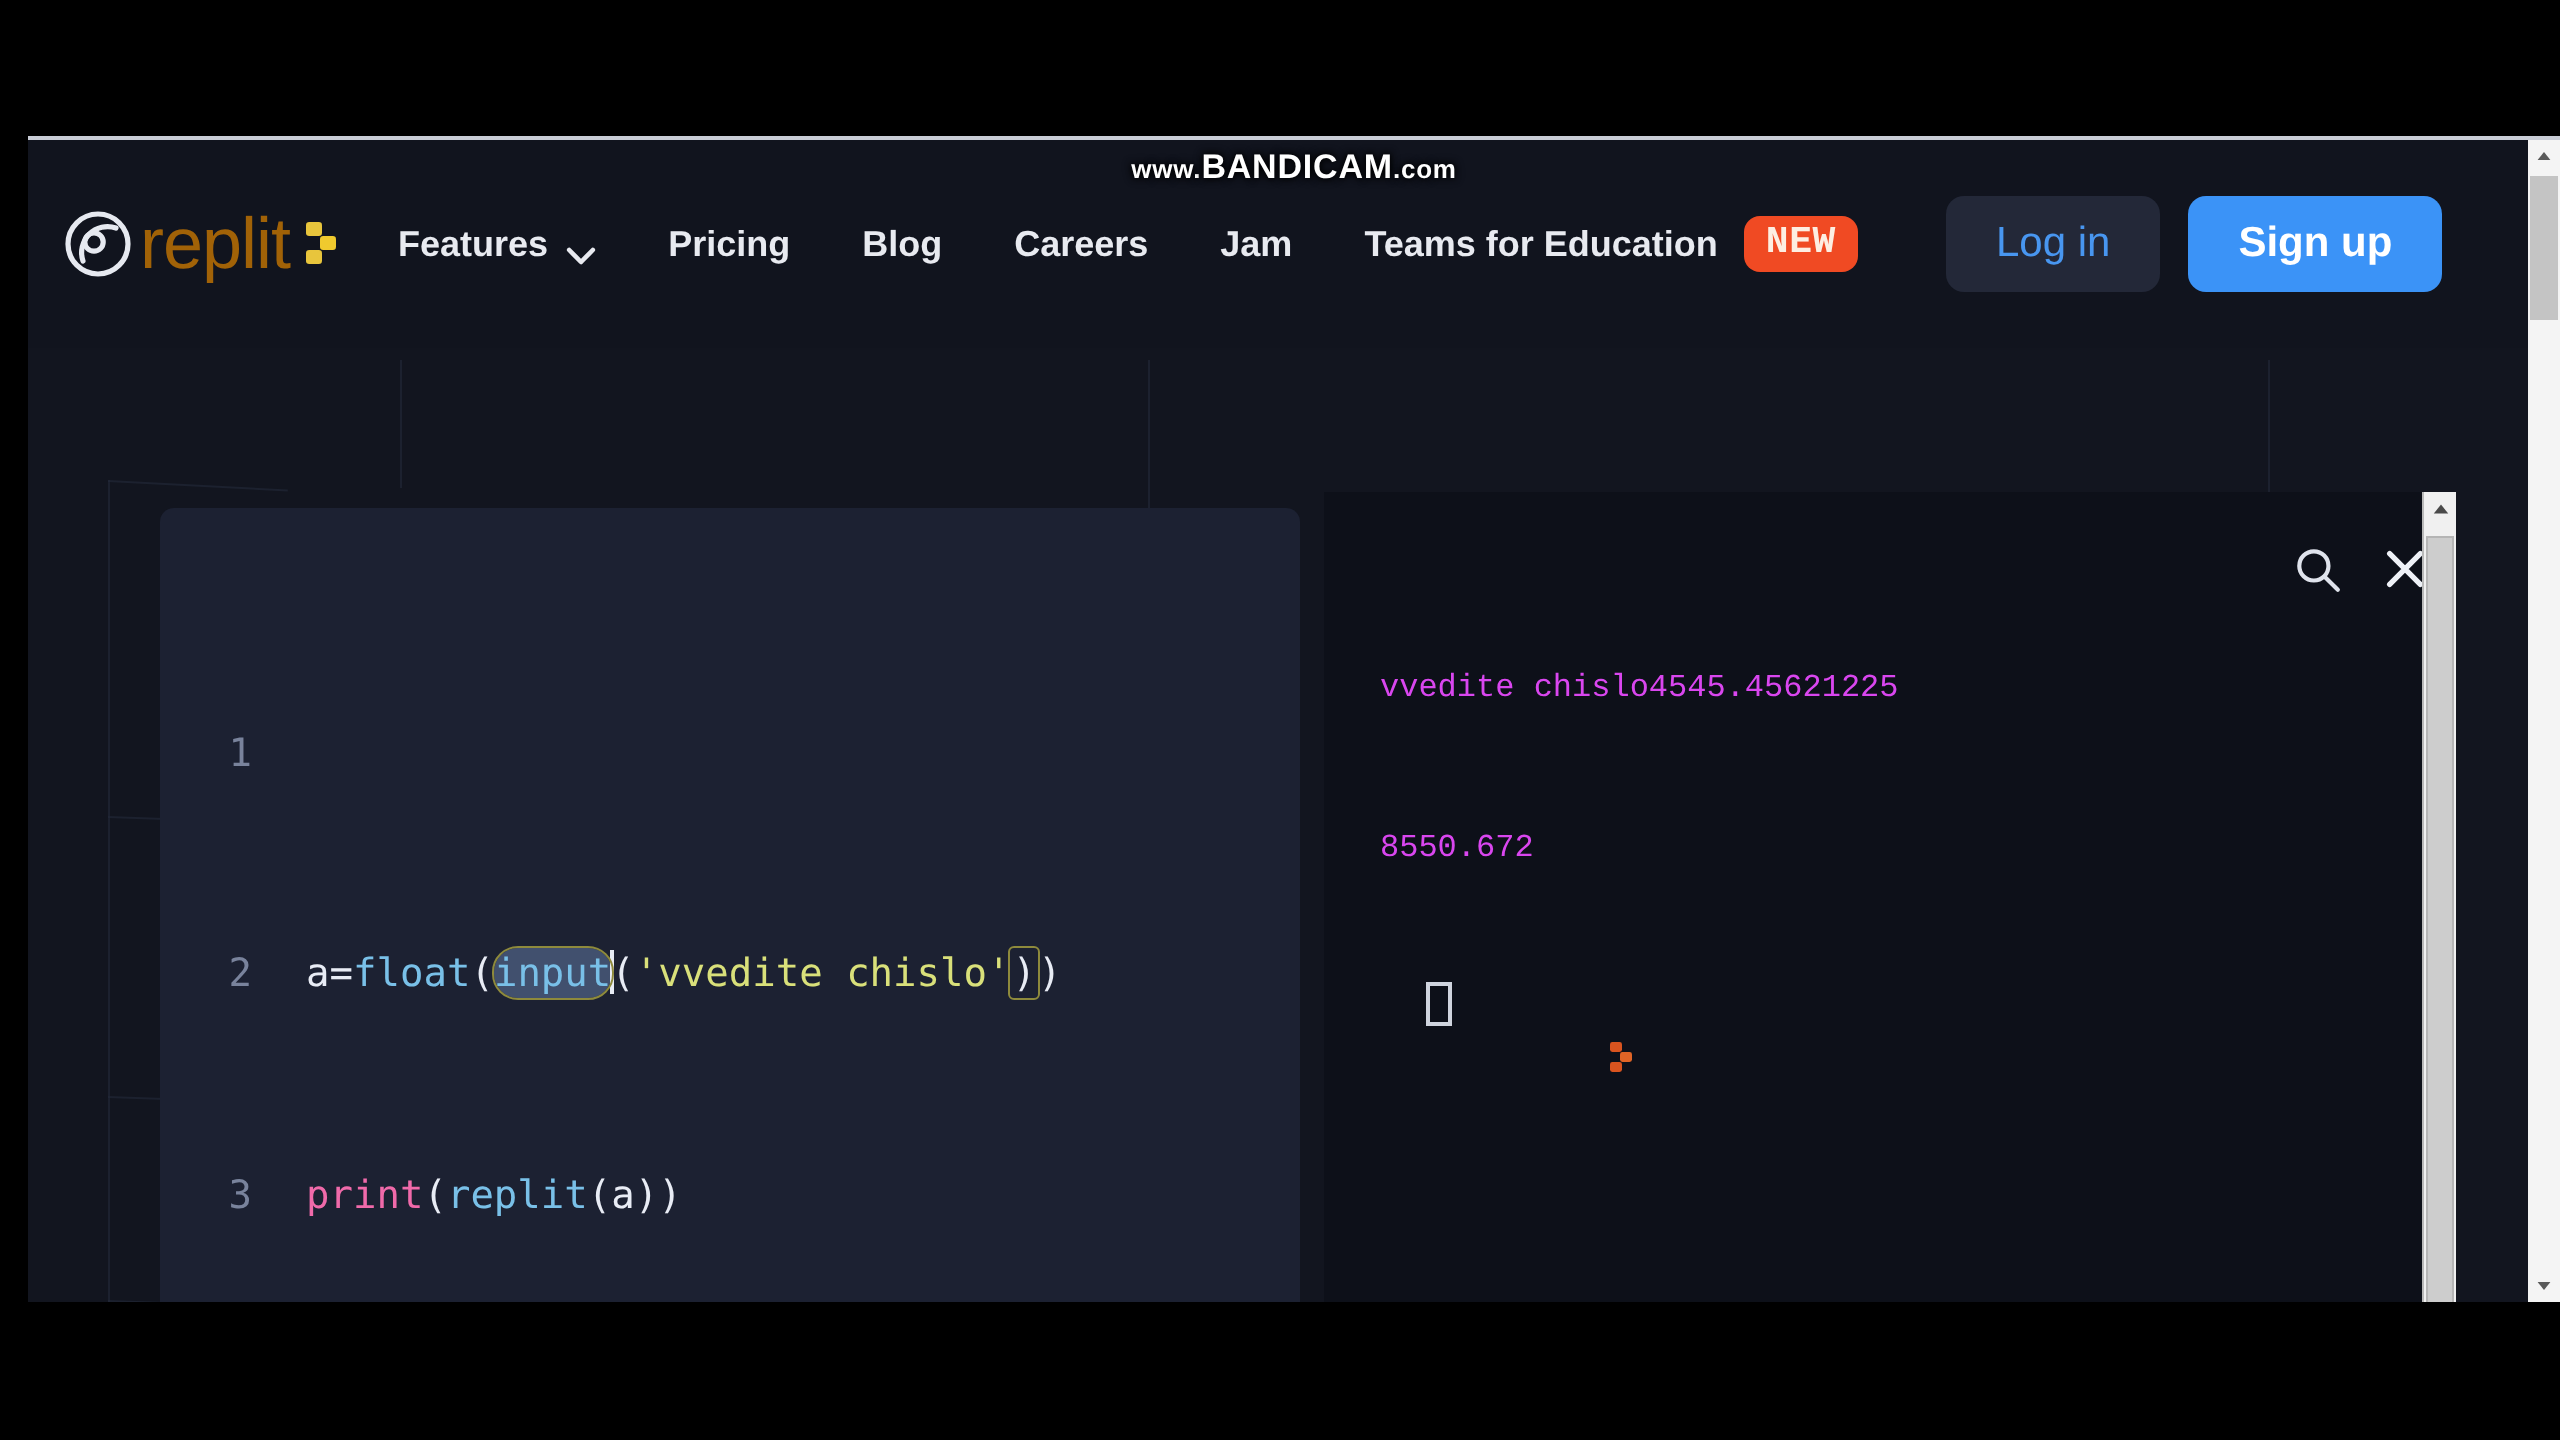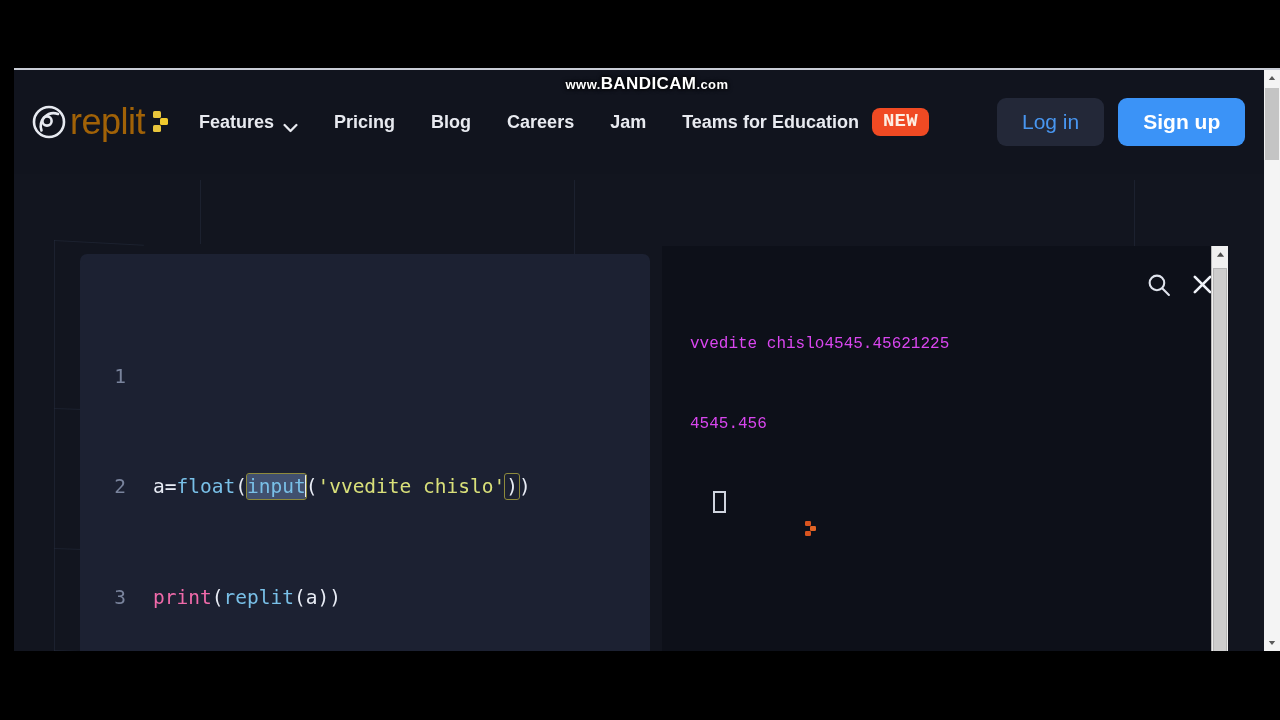--- a/index.html
+++ b/index.html
@@ -81,21 +81,21 @@
     display: flex;
     align-items: center;
     gap: 9px;
     flex: none;
     cursor: pointer;
   }
   .navlink .chev { width: 15px; height: 10px; flex: none; }
 
   #teams-wrap {
     display: flex; align-items: center; gap: 13px;
-    margin-right: 68px; flex: none;
+    margin-right: 44px; flex: none;
   }
   #new-badge {
     background: #f04a23;
     color: #fdeee2;
     font-size: 19px;
     font-weight: 700;
     padding: 4px 11px 5px;
     border-radius: 8px;
     line-height: 1;
     letter-spacing: .3px;
@@ -172,21 +172,21 @@
 
   .kw   { color: #f06aaa; }
   .fn   { color: #79c0e8; }
   .pln  { color: #e8ecf5; }
   .str  { color: #d9e07a; }
   .op   { color: #e8ecf5; }
 
   .sel {
     background: #41506e;
     outline: 1.5px solid #8e8a3c;
-    border-radius: 2px;
+    border-radius: 12px;
     padding: 1px 0;
   }
   .brk {
     outline: 1.5px solid #8e8a3c;
     border-radius: 2px;
     padding: 1px 1px;
   }
   .caret {
     display: inline-block;
     width: 2px;
@@ -385,21 +385,21 @@
         </span>
         <span class="ico">
           <svg viewBox="0 0 24 24" width="23" height="23">
             <path d="M4 4 L20 20 M20 4 L4 20" stroke="#eef1f7" stroke-width="2.8" stroke-linecap="round"></path>
           </svg>
         </span>
       </div>
 
       <div id="console-body">
         <div>vvedite chislo4545.45621225</div>
-        <div>4545.456</div>
+        <div>8550.672</div>
         <div id="prompt-row">
           <span id="prompt-glyph">
             <svg viewBox="0 0 13 18" width="13" height="18">
               <rect x="0" y="1" width="6" height="5" rx="1.2" fill="#d9541f"></rect>
               <rect x="5" y="6" width="6" height="5" rx="1.2" fill="#e06426"></rect>
               <rect x="0" y="11" width="6" height="5" rx="1.2" fill="#d9541f"></rect>
             </svg>
           </span>
           <span id="block-cursor"></span>
         </div>

